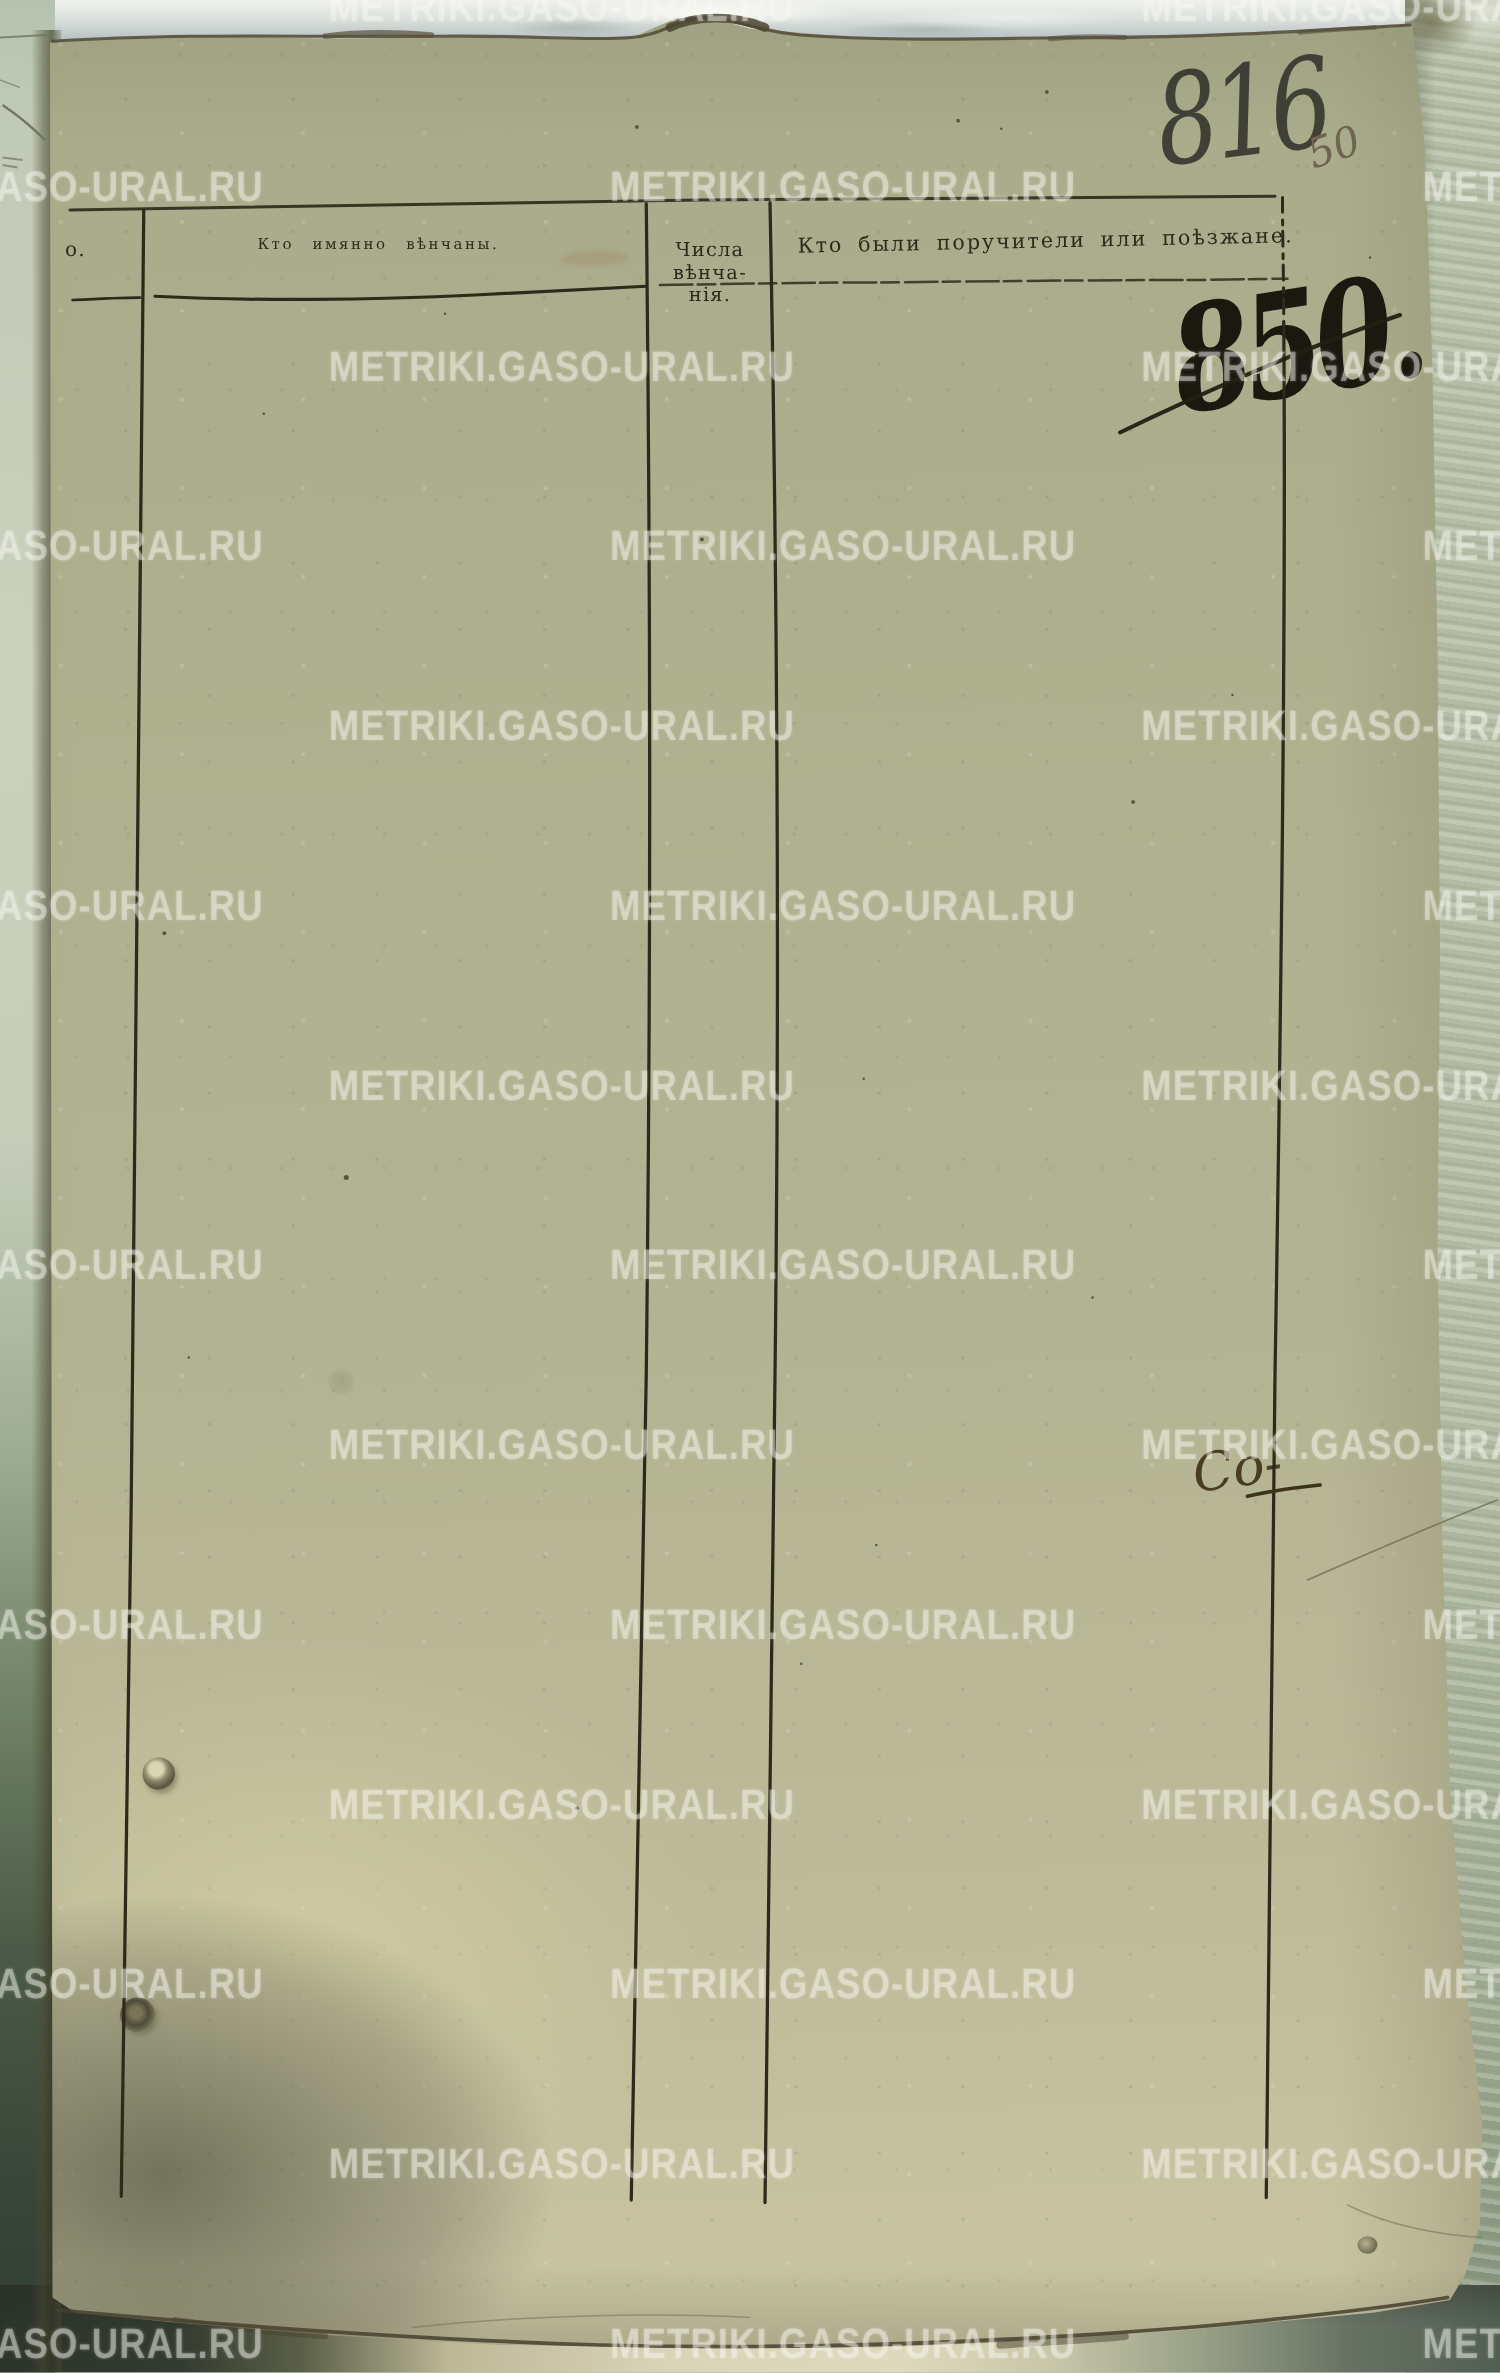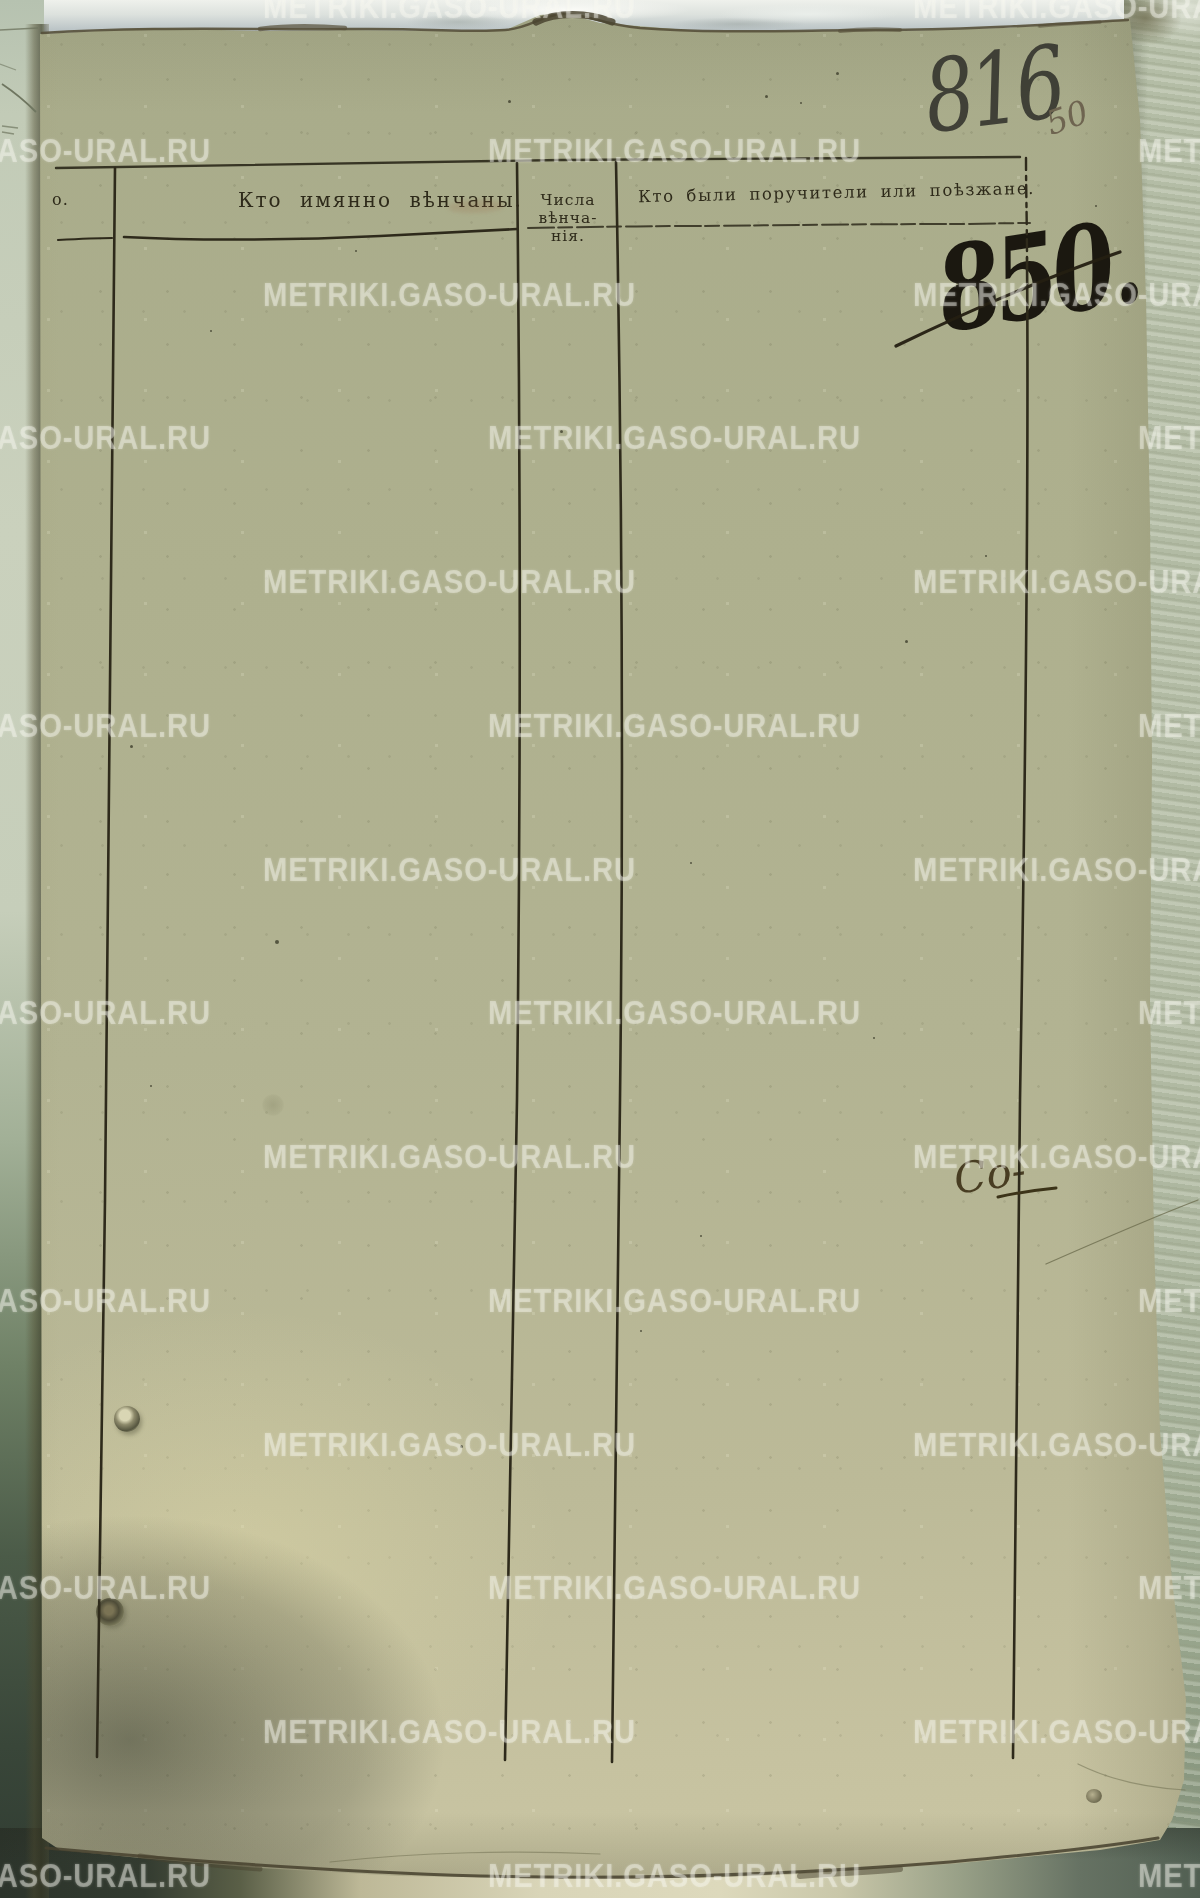--- a/index.html
+++ b/index.html
@@ -52,21 +52,21 @@
       radial-gradient(ellipse 520px 400px at 20% 82%, rgba(230,222,172,.40), transparent 62%),
       radial-gradient(circle, rgba(70,70,45,.13) 0 1px, transparent 1.6px),
       radial-gradient(circle, rgba(70,70,45,.10) 0 1px, transparent 1.6px),
       radial-gradient(circle, rgba(255,255,235,.16) 0 1.4px, transparent 2px),
       linear-gradient(178deg,#a8ab8a 0%,#aeb08e 30%,#b2b392 55%,#bcba98 78%,#c6c2a0 92%,#cac6a4 100%);
     background-size:auto,auto,auto,auto,auto,auto,67px 53px,41px 89px,97px 71px,auto;}
 
   
   .print{color:#2e2a1a;white-space:nowrap;}
   .h-no{left:52px;top:190px;font-size:16px;letter-spacing:1px;}
-  .h-married{left:206px;top:188px;font-size:20px;letter-spacing:2px;word-spacing:9px;margin-left:32px;}
+  .h-married{left:206px;top:188px;font-size:12px;letter-spacing:2px;word-spacing:9px;}
   .h-date{left:512px;top:179px;width:112px;font-size:15.5px;line-height:18px;
           text-align:center;letter-spacing:1px;white-space:normal;margin-top:12px;}
   .h-witn{left:638px;top:183px;font-size:16.5px;letter-spacing:1.6px;word-spacing:5px;
           transform:rotate(-1.2deg);}
 
   
   .hw{font-style:italic;white-space:nowrap;}
   .hw-816{left:918px;top:40px;font-size:100px;color:rgba(52,52,46,.9);
           transform:rotate(-7deg) scaleX(.78);transform-origin:left top;letter-spacing:-5px;}
   .hw-50{left:1046px;top:98px;font-size:33px;color:#6e6450;transform:rotate(-19deg);}

